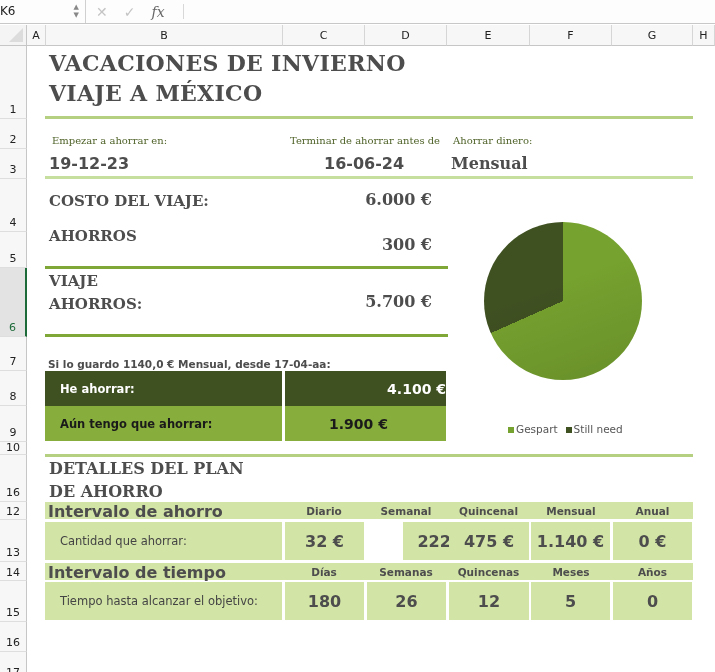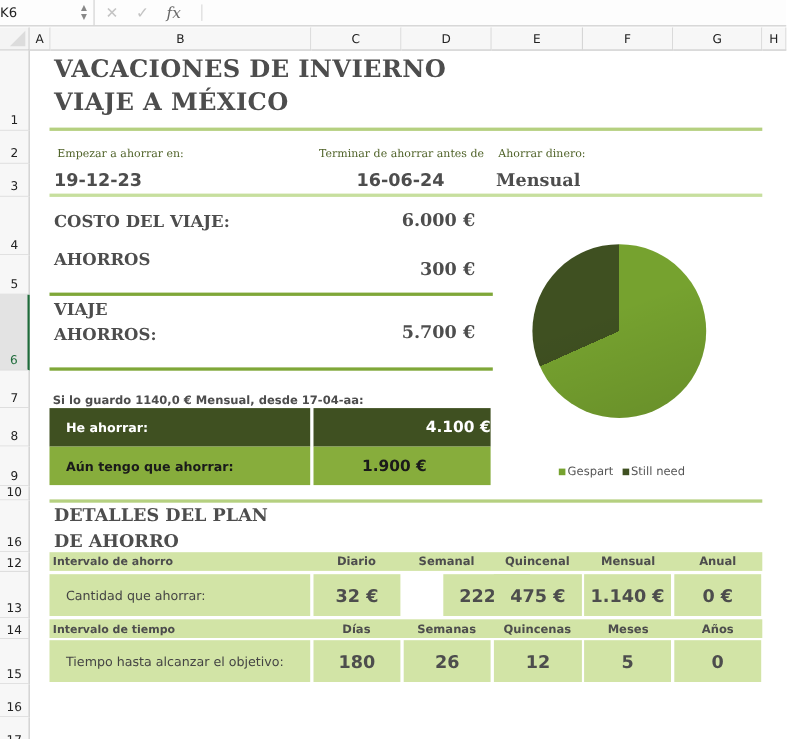--- a/index.html
+++ b/index.html
@@ -34,21 +34,21 @@
 
   .status-line { left: 48px; top: 358px; font-size: 10.5px; font-weight: bold; color: #4d4d4d; }
   .gbox { position: absolute; display: flex; align-items: center; font-weight: bold; font-size: 11.5px; }
   .gbox.dark { background: #3f5021; color: #ffffff; }
   .gbox.light { background: #87ad3c; color: #1a1a1a; }
   .gbox .v { font-size: 14px; }
 
   .sect-title { left: 49px; top: 457px; font-size: 16px; line-height: 23px; }
 
   .band { position: absolute; background: #d2e4a6; height: 17px; }
-  .band-lbl { position: absolute; font-size: 10px; font-weight: bold; color: #4d4d4d; line-height: 17px; }
+  .band-lbl { position: absolute; font-size: 16px; font-weight: bold; color: #4d4d4d; line-height: 17px; }
   .hcell { position: absolute; font-size: 10.5px; font-weight: bold; color: #4d4d4d; text-align: center; line-height: 17px; }
   .cell { position: absolute; background: #d2e4a6; display: flex; align-items: center; justify-content: center; font-weight: bold; color: #4d4d4d; font-size: 16px; }
   .cell.lab { justify-content: flex-start; padding-left: 15px; font-weight: normal; font-size: 11.5px; color: #444; }
 
   
   .pie { position: absolute; left: 484px; top: 222px; width: 158px; height: 158px; border-radius: 50%; }
   .legend { position: absolute; left: 508px; top: 423px; font-size: 10.5px; color: #555; display: flex; gap: 8px; }
   .legend .sw { display: inline-block; width: 6px; height: 6px; margin-right: 2px; vertical-align: middle; }
 </style>
 </head>

